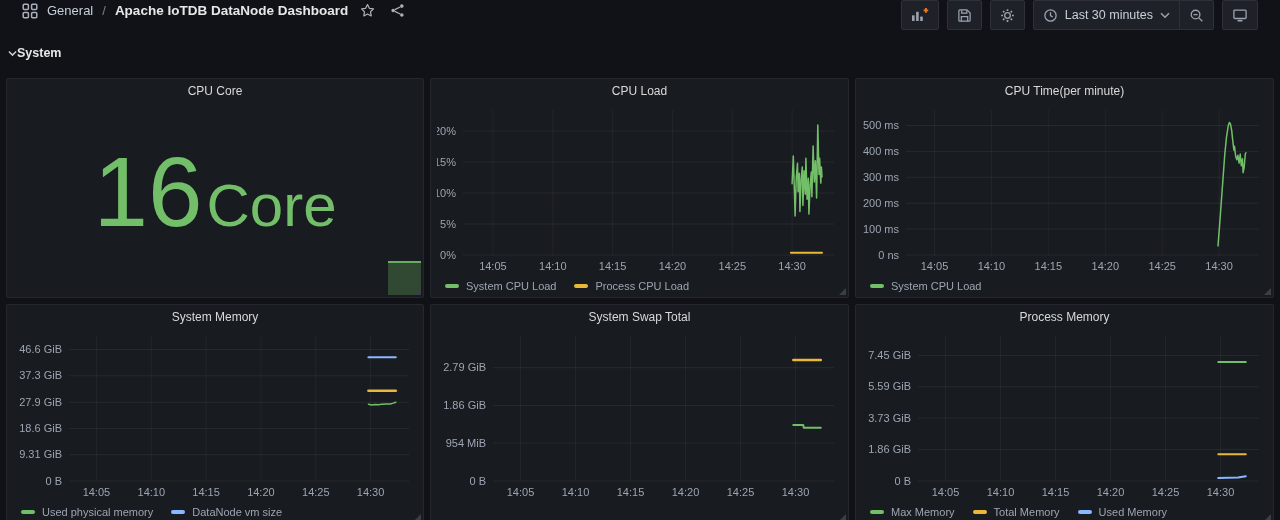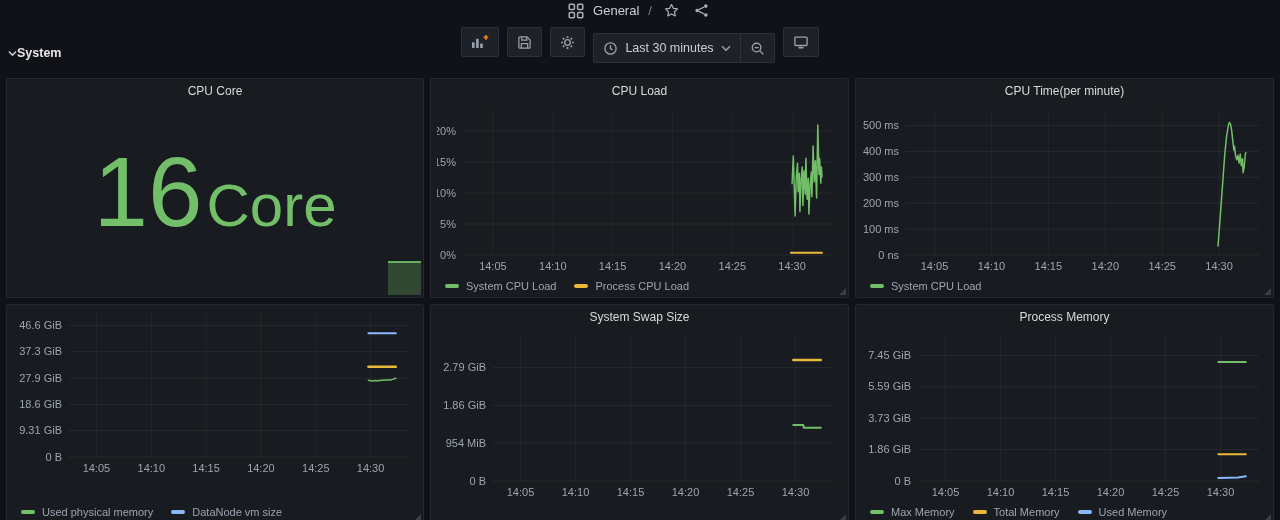--- a/index.html
+++ b/index.html
@@ -1,28 +1,28 @@
 <!DOCTYPE html>
 <html><head>
 <meta charset="utf-8">
 <style>
   html,body{margin:0;padding:0;width:1280px;height:520px;overflow:hidden;
     background:#111217;font-family:"Liberation Sans",sans-serif;color:#d8d9da;}
   
-  .topbar{display:flex;justify-content:space-between;align-items:center;height:38px;padding:0 4px;flex-direction:column;}
+  .topbar{display:flex;justify-content:space-between;align-items:flex-start;height:38px;padding:0 22px;}
   .crumb{display:flex;align-items:center;gap:9px;font-size:13px;}
   .crumb .section{color:#c7d0d9;cursor:pointer;}
   .crumb .sep{color:#7b8087;}
   .crumb .dash-title{font-weight:600;color:#e6e7e8;font-size:13.5px;}
   .tool{background:none;border:none;padding:3px;display:flex;align-items:center;cursor:pointer;}
   .controls{display:flex;align-items:center;gap:8px;}
   .btn{display:flex;align-items:center;gap:7px;background:#1e2128;border:1px solid #2e3138;
        border-radius:2px;height:30px;padding:0 9px;color:#c7d0d9;font-size:12.5px;cursor:pointer;white-space:nowrap;}
   .btn-group{display:flex;}
-  .btn-group .btn{border-radius:0;margin-top:12px;}
+  .btn-group .btn{border-radius:0;}
   .btn-group .btn:first-child{border-radius:2px 0 0 2px;}
   .btn-group .btn:last-child{border-radius:0 2px 2px 0;border-left:none;}
   
   .row-head{display:flex;align-items:center;height:26px;padding:2px 8px 0 8px;
             font-size:12.5px;font-weight:700;color:#e6e7e8;cursor:pointer;width:max-content;}
   
   .grid{display:grid;grid-template-columns:repeat(3,1fr);gap:6px;padding:12px 6px;}
   .panel{position:relative;background:#181b1f;border:1px solid #24272d;border-radius:2px;
          height:220px;display:flex;flex-direction:column;box-sizing:border-box;}
   .panel-title{height:24px;display:flex;align-items:center;justify-content:center;
@@ -52,20 +52,21 @@
     <svg class="icon" width="16" height="16" viewBox="0 0 16 16">
       <g fill="none" stroke="#aab1bb" stroke-width="1.5">
         <rect x="1.2" y="1.2" width="5.2" height="5.2" rx="1"></rect>
           <rect x="9.6" y="1.2" width="5.2" height="5.2" rx="1"></rect>
         <rect x="1.2" y="9.6" width="5.2" height="5.2" rx="1"></rect>
           <rect x="9.6" y="9.6" width="5.2" height="5.2" rx="1"></rect>
       </g>
     </svg>
     <span class="section">General</span>
     <span class="sep">/</span>
+    <span class="dash-title">Apache IoTDB DataNode Dashboard</span>
     <button class="tool">
       <svg class="icon" width="15" height="15" viewBox="0 0 16 16">
         <path d="M8 1.7l2 4 4.4.6-3.2 3.1.8 4.4L8 11.7l-3.9 2.1.7-4.4-3.1-3.1L6 5.7z" fill="none" stroke="#aab1bb" stroke-width="1.3" stroke-linejoin="round"></path>
       </svg>
     </button>
     <button class="tool">
       <svg class="icon" width="15" height="15" viewBox="0 0 16 16">
         <g fill="#aab1bb">
             <circle cx="12.6" cy="3.3" r="1.9"></circle>
             <circle cx="3.4" cy="8" r="1.9"></circle>
@@ -227,20 +228,21 @@
     <div class="legend">
         <span class="leg-item">
           <span class="leg-dash" style="background:#73BF69"></span>
           <span>System CPU Load</span>
         </span>
       </div>
     <div class="resize"></div>
   </div>
 
   <div class="panel">
+    <div class="panel-title">System Memory</div>
     <div class="chart-host"><svg width="404" height="172">
           <line x1="56" y1="152.0" x2="396" y2="152.0" stroke="rgba(204,204,220,0.08)"></line>
           <text class="tick" x="49" y="155.5" text-anchor="end">0 B</text>
           <line x1="56" y1="125.7" x2="396" y2="125.7" stroke="rgba(204,204,220,0.08)"></line>
           <text class="tick" x="49" y="129.2" text-anchor="end">9.31 GiB</text>
           <line x1="56" y1="99.5" x2="396" y2="99.5" stroke="rgba(204,204,220,0.08)"></line>
           <text class="tick" x="49" y="103.0" text-anchor="end">18.6 GiB</text>
           <line x1="56" y1="73.3" x2="396" y2="73.3" stroke="rgba(204,204,220,0.08)"></line>
           <text class="tick" x="49" y="76.8" text-anchor="end">27.9 GiB</text>
           <line x1="56" y1="46.8" x2="396" y2="46.8" stroke="rgba(204,204,220,0.08)"></line>
@@ -270,21 +272,21 @@
         </span>
         <span class="leg-item">
           <span class="leg-dash" style="background:#8AB8FF"></span>
           <span>DataNode vm size</span>
         </span>
       </div>
     <div class="resize"></div>
   </div>
 
   <div class="panel">
-    <div class="panel-title">System Swap Size</div>
+    <div class="panel-title">System Swap Total</div>
     <div class="chart-host"><svg width="405" height="172">
           <line x1="56" y1="152.0" x2="397" y2="152.0" stroke="rgba(204,204,220,0.08)"></line>
           <text class="tick" x="49" y="155.5" text-anchor="end">0 B</text>
           <line x1="56" y1="114.1" x2="397" y2="114.1" stroke="rgba(204,204,220,0.08)"></line>
           <text class="tick" x="49" y="117.6" text-anchor="end">954 MiB</text>
           <line x1="56" y1="76.5" x2="397" y2="76.5" stroke="rgba(204,204,220,0.08)"></line>
           <text class="tick" x="49" y="80.0" text-anchor="end">1.86 GiB</text>
           <line x1="56" y1="38.7" x2="397" y2="38.7" stroke="rgba(204,204,220,0.08)"></line>
           <text class="tick" x="49" y="42.2" text-anchor="end">2.79 GiB</text>
           <line x1="83.5" y1="7" x2="83.5" y2="152" stroke="rgba(204,204,220,0.06)"></line>

